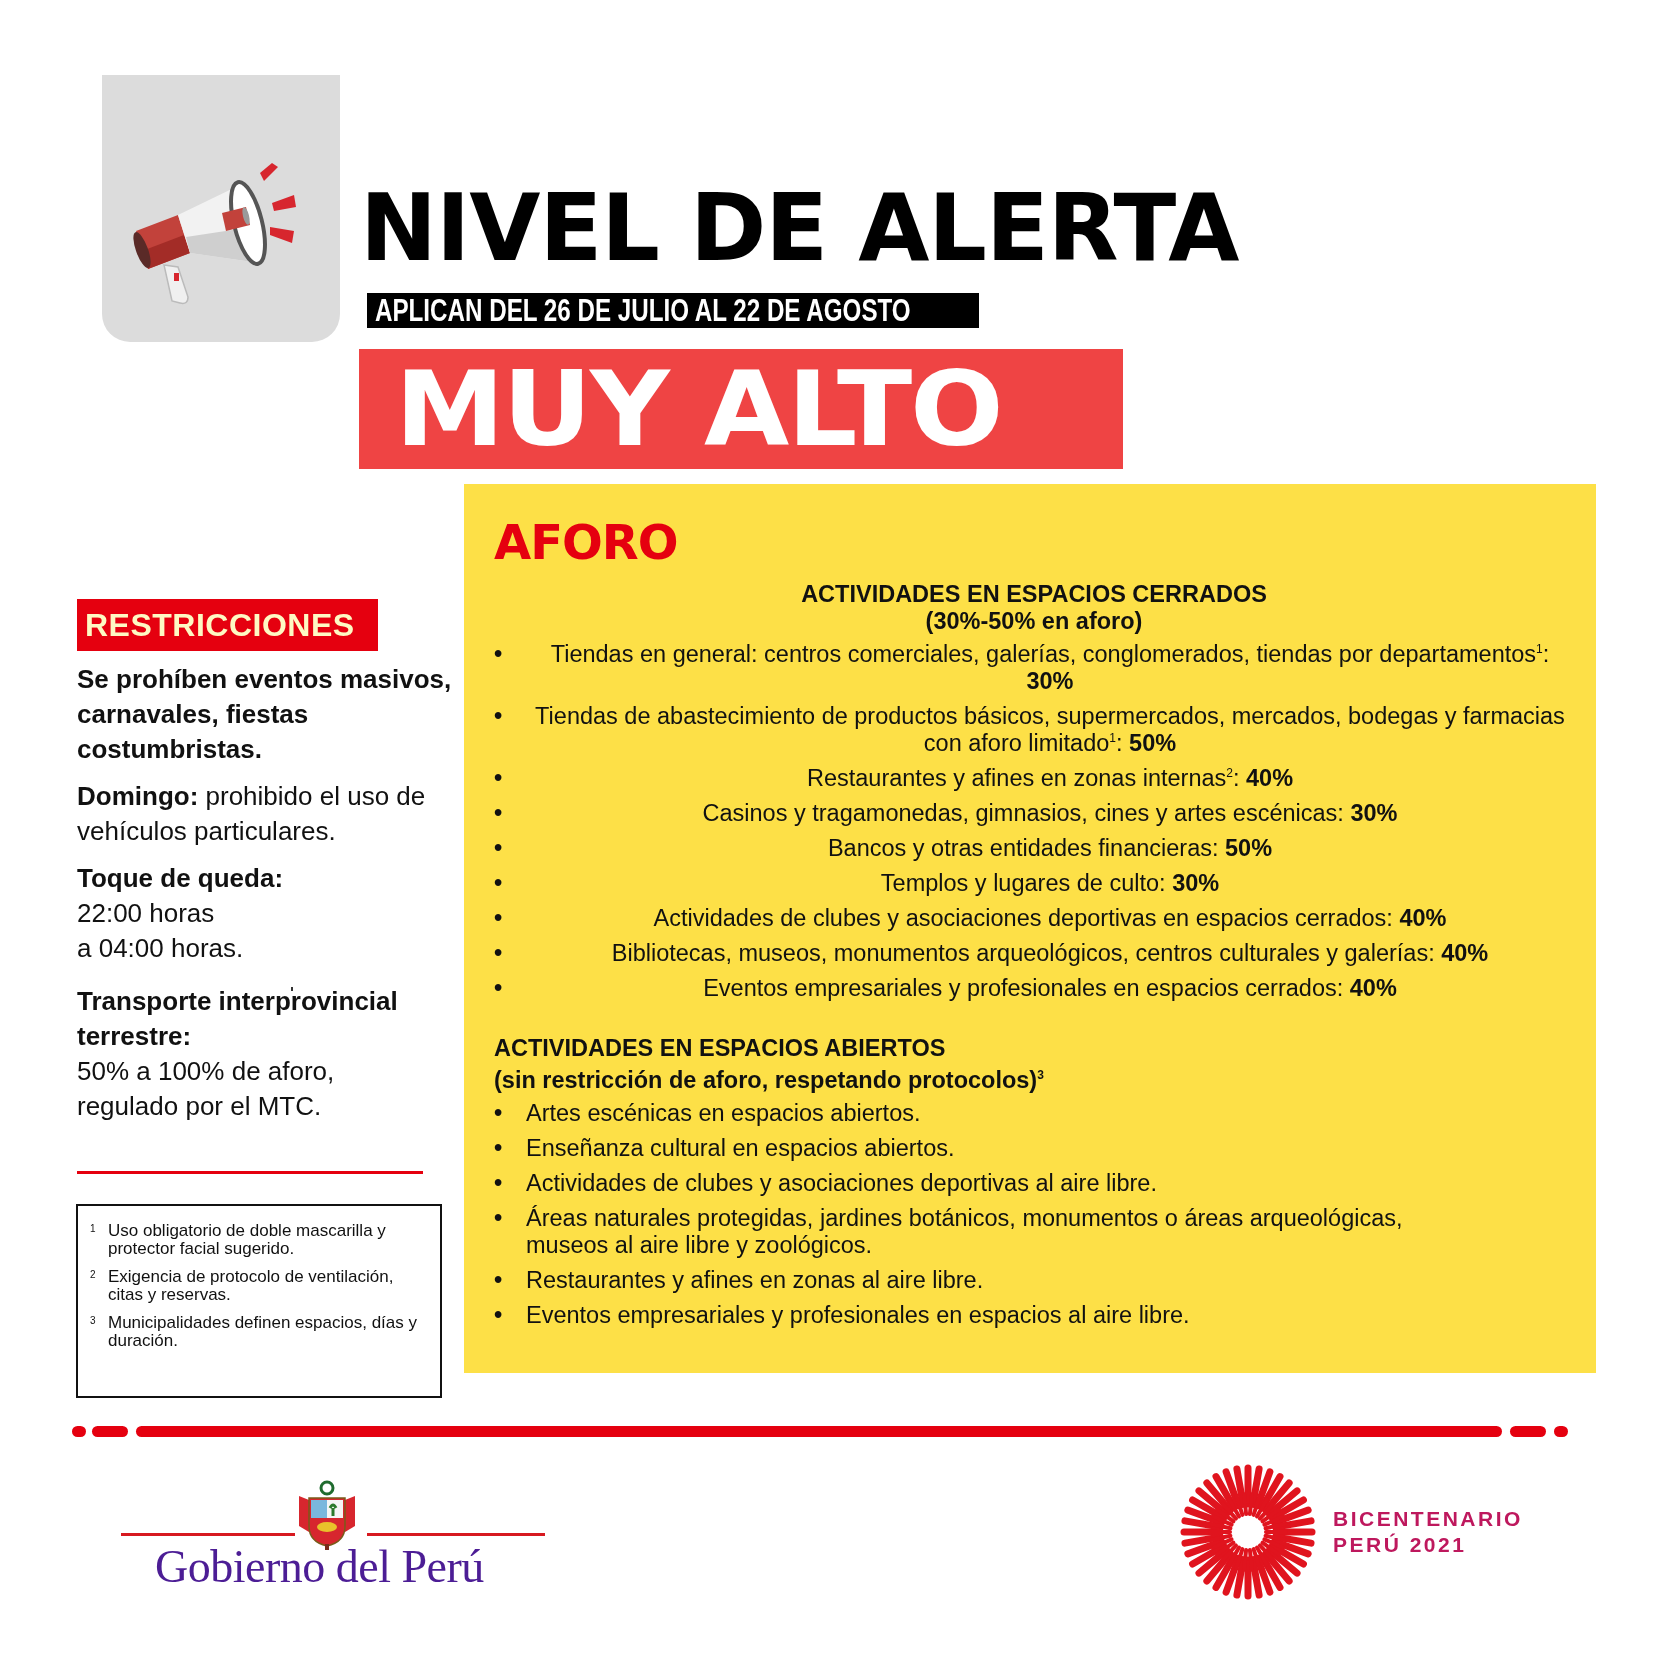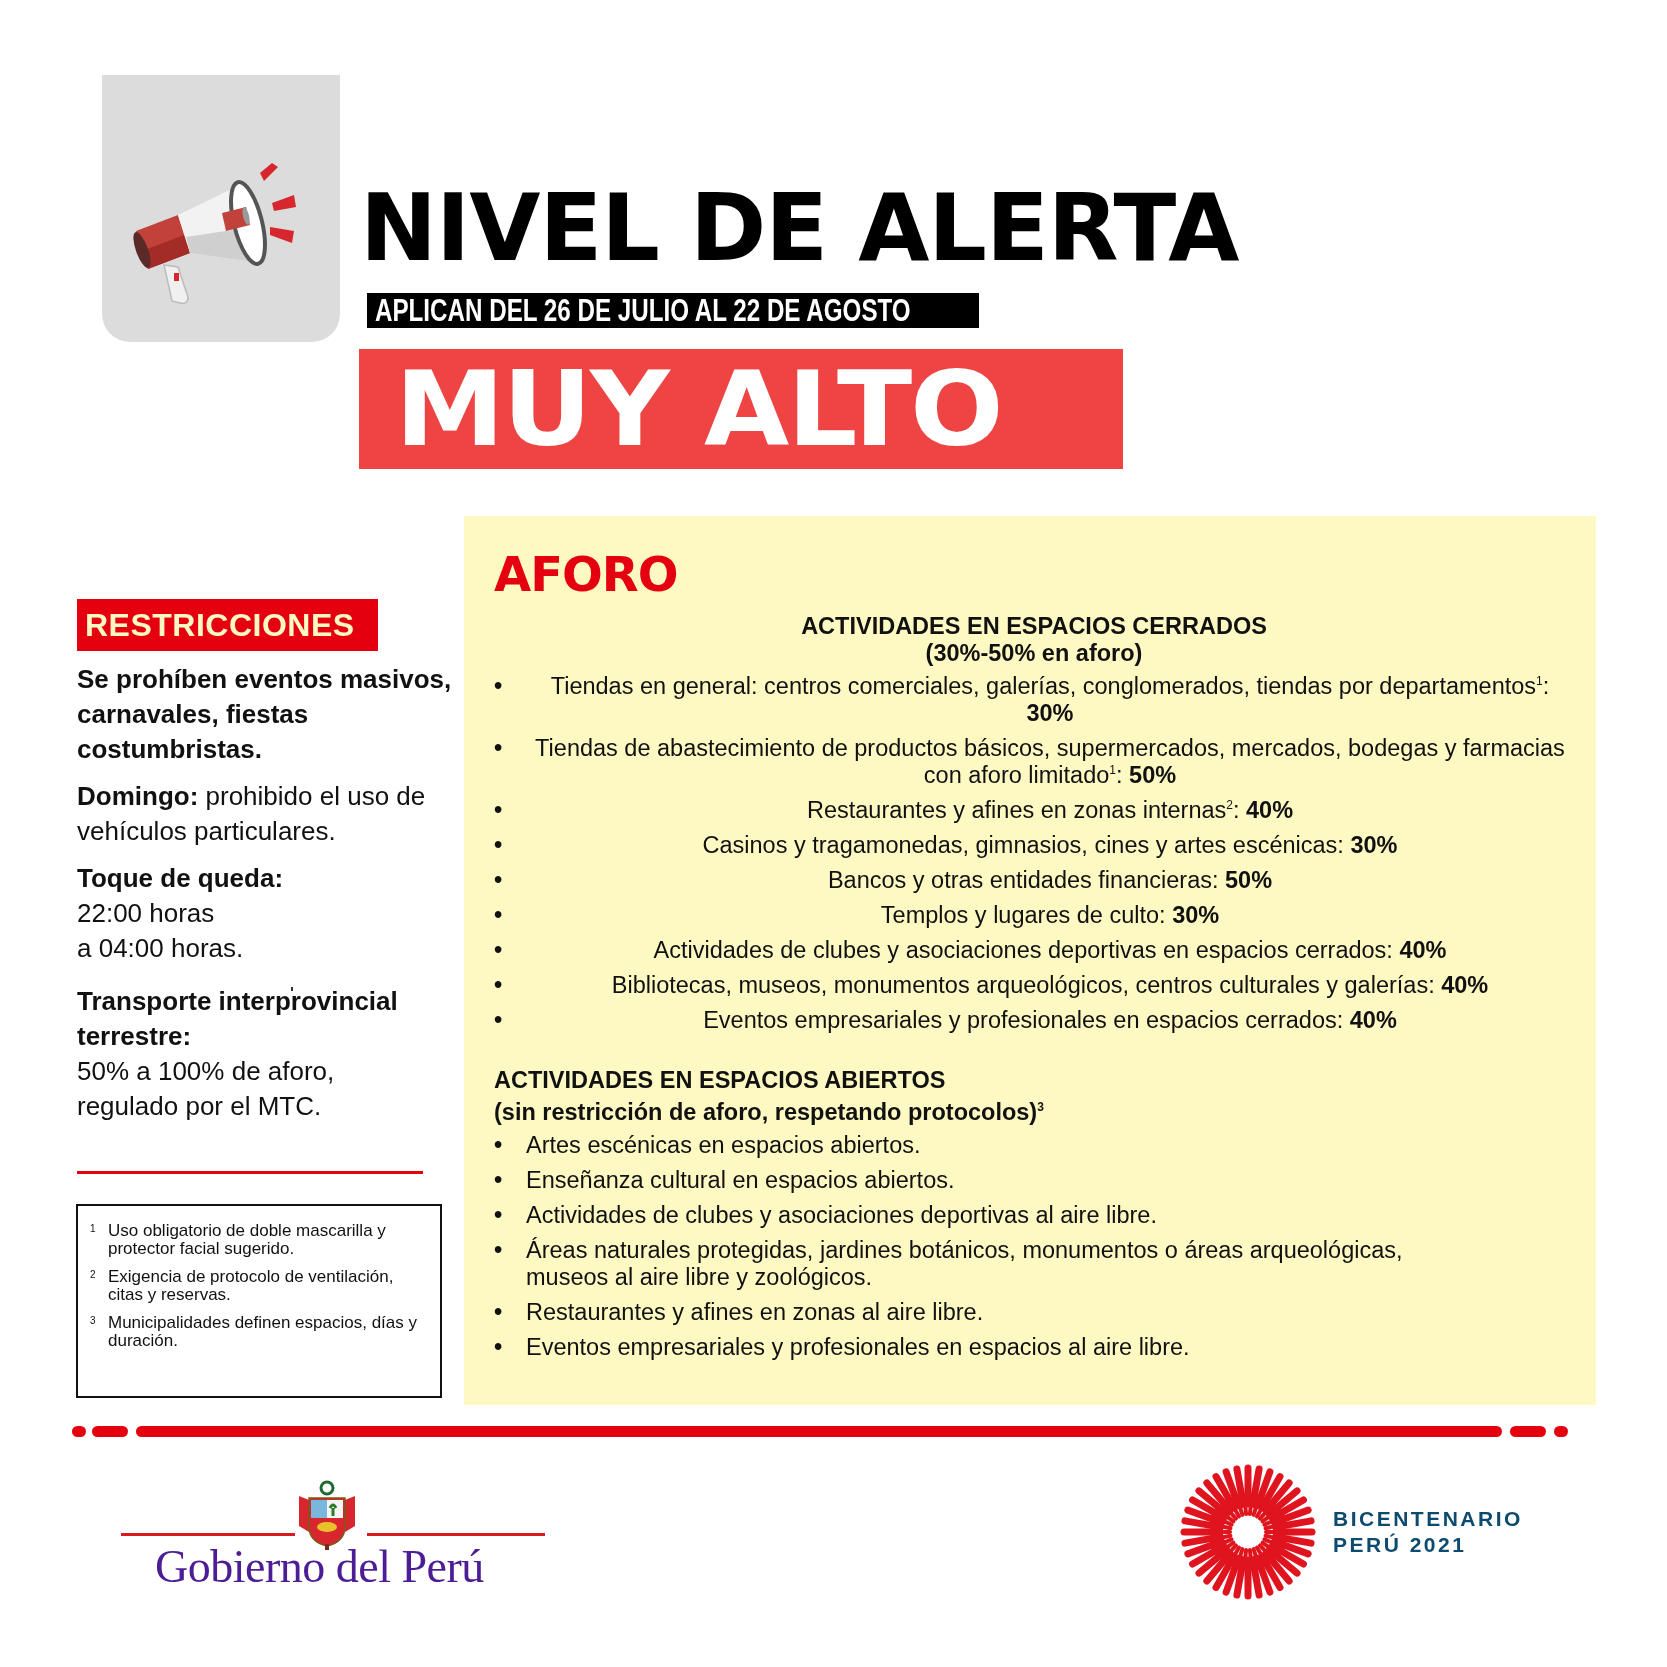--- a/index.html
+++ b/index.html
@@ -49,22 +49,22 @@
   .red-rule { position: absolute; left: 77px; top: 1171px; width: 346px; height: 3px; background: #e5000f; }
   .notes-box {
     position: absolute; left: 76px; top: 1204px; width: 366px; height: 194px;
     border: 2px solid #111; padding: 16px 14px 0 12px; font-size: 17px; line-height: 18px;
   }
   .notes-box .note { display: flex; margin-bottom: 10px; }
   .notes-box .note sup { font-size: 10px; width: 18px; flex: 0 0 18px; line-height: 14px; }
 
   
   .panel {
-    position: absolute; left: 464px; top: 516px; width: 1132px; height: 889px;
-    background: #fef9c3;
+    position: absolute; left: 464px; top: 484px; width: 1132px; height: 889px;
+    background: #fde047;
   }
   .aforo-title {
     position: absolute; left: 30px; top: 30px; color: #e5000f;
     font-family: "DejaVu Sans", sans-serif; font-weight: 900; font-size: 48px; letter-spacing: -1px;
   }
   .section { position: absolute; left: 30px; font-size: 23.5px; line-height: 27px; width: 1080px; }
   .section h3 { font-size: 23.5px; font-weight: 700; line-height: 27px; }
   .section .sub { font-weight: 700; line-height: 27px; margin-bottom: 6px; }
   .section ul { list-style: none; }
   .section li { position: relative; padding-left: 32px; margin-bottom: 8px; line-height: 27px; }
@@ -81,21 +81,21 @@
   .gob .line { position: absolute; top: 63px; height: 3px; background: #d71920; }
   .gob .shield { position: absolute; left: 174px; top: 10px; }
   .gob .gob-text {
     position: absolute; left: 34px; top: 70px; font-family: "Liberation Serif", serif;
     font-size: 46px; color: #4c1d95; white-space: nowrap; letter-spacing: -0.5px;
   }
   .bicen { position: absolute; left: 1178px; top: 1462px; width: 360px; height: 140px; }
   .bicen svg { position: absolute; left: 0; top: 0; }
   .bicen .bt {
     position: absolute; left: 155px; top: 44px; font-weight: 700; font-size: 21px;
-    letter-spacing: 2.5px; line-height: 26px; color: #0c4a6e;
+    letter-spacing: 2.5px; line-height: 26px; color: #be185d;
   }
 </style>
 </head>
 <body>
 
 <div class="icon-box">
   <svg width="200" height="160" viewBox="0 0 200 160">
 
     <polygon points="138,18 150,8 156,12 142,26" fill="#d7262e"></polygon>
     <polygon points="150,48 172,40 174,52 152,56" fill="#d7262e"></polygon>

